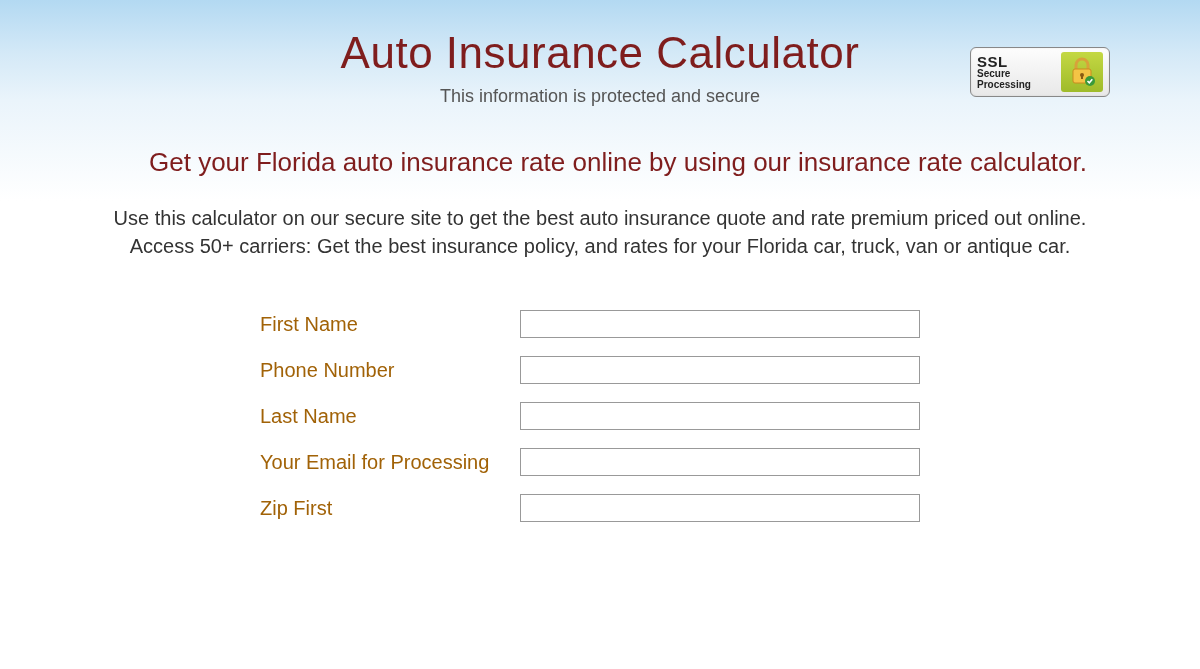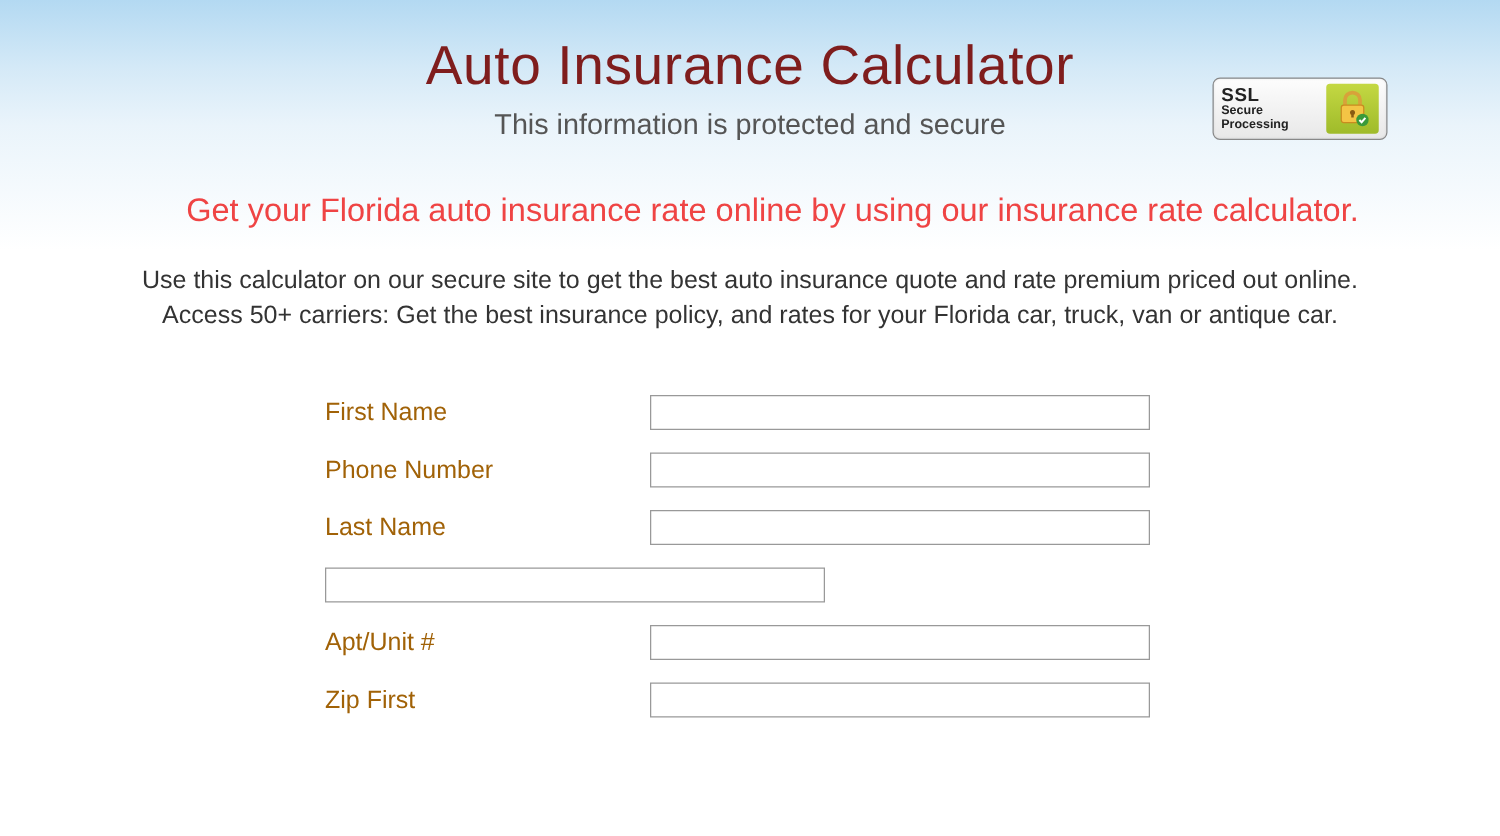--- a/index.html
+++ b/index.html
@@ -20,27 +20,27 @@
       padding-top: 28px;
     }
     .page-title {
       color: #7f1d1d;
       font-size: 44px;
       font-weight: 400;
       letter-spacing: 0.5px;
     }
     .subtitle {
       color: #555;
-      font-size: 23px;
+      font-size: 18px;
       margin-top: 8px;
       font-weight: 300;
     }
     .ssl-badge {
       position: absolute;
-      top: 62px;
+      top: 47px;
       right: 90px;
       width: 140px;
       height: 50px;
       border: 1px solid #888;
       border-radius: 6px;
       background: linear-gradient(to bottom, #fdfdfd, #e8e8e8);
       display: flex;
       align-items: center;
       padding: 4px 6px;
       box-shadow: inset 0 0 2px rgba(0,0,0,0.1);
@@ -72,21 +72,21 @@
       display: flex;
       align-items: center;
       justify-content: center;
       position: relative;
     }
     .intro {
       text-align: center;
       margin-top: 40px;
     }
     .intro-heading {
-      color: #ef4444;
+      color: #7f1d1d;
       font-size: 26px;
       font-weight: 400;
       padding-left: 36px;
     }
     .intro-body {
       color: #333;
       font-size: 20px;
       font-weight: 400;
       margin-top: 26px;
       line-height: 1.4;
@@ -161,28 +161,25 @@
     <label>Phone Number</label>
     <input type="text" value="" style="">
   </div>
 
   <div class="form-row">
     <label>Last Name</label>
     <input type="text" value="" style="">
   </div>
 
   <div class="form-row">
+    <label>Your Email for Processing</label>
     <input type="text" value="" style="">
   </div>
 
 
-  <div class="form-row">
-    <label>Apt/Unit #</label>
-    <input type="text" value="" style="">
-  </div>
 
 
   <div class="form-row">
     <label>Zip First</label>
     <input type="text" value="" style="">
   </div>
 
 </div>
 
 </body></html>

